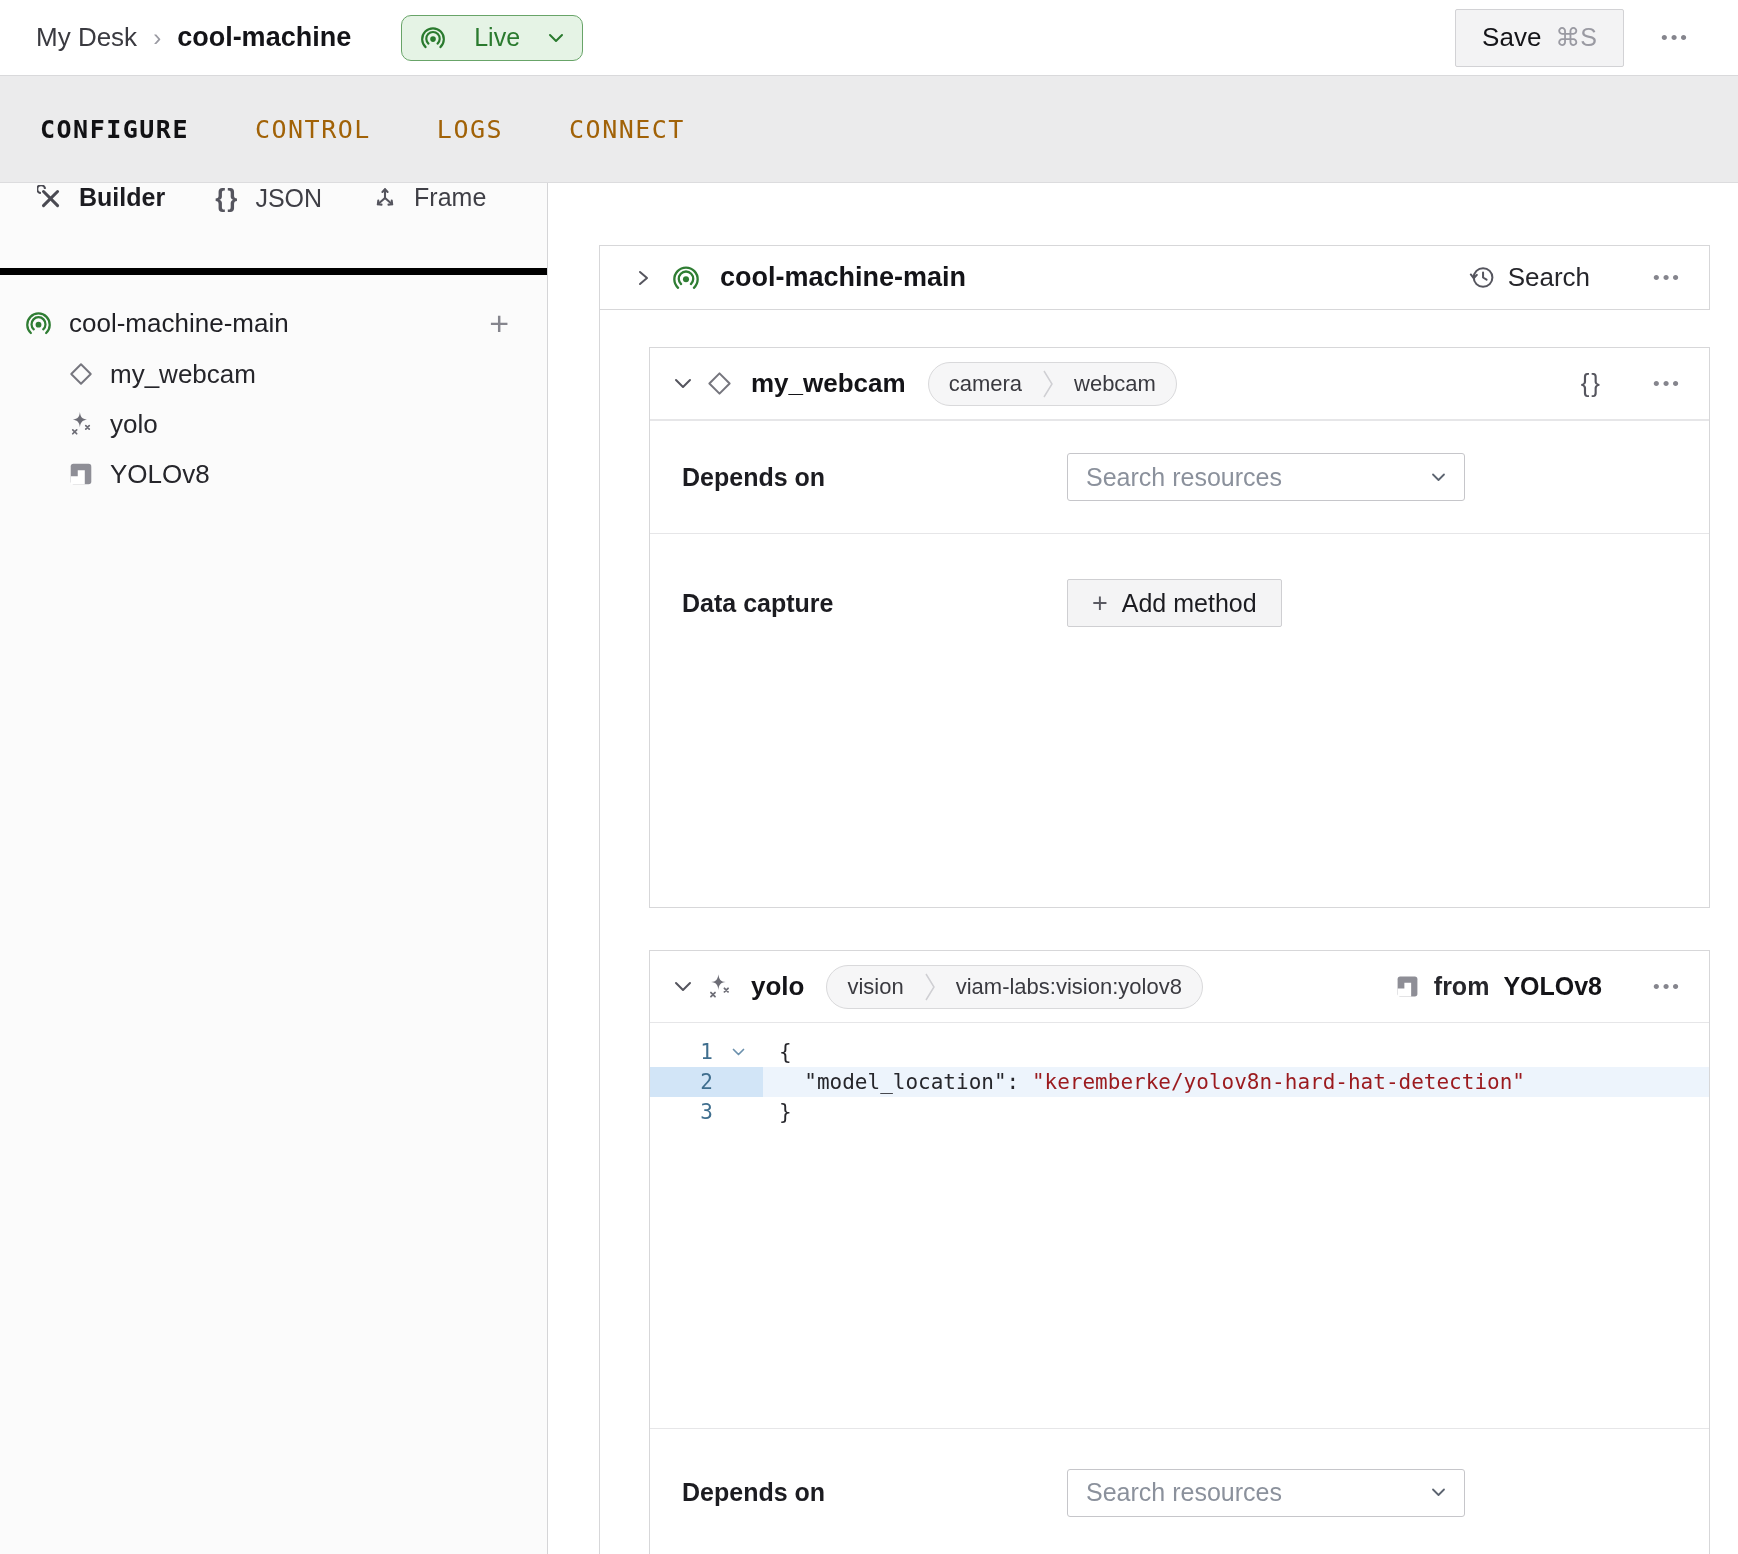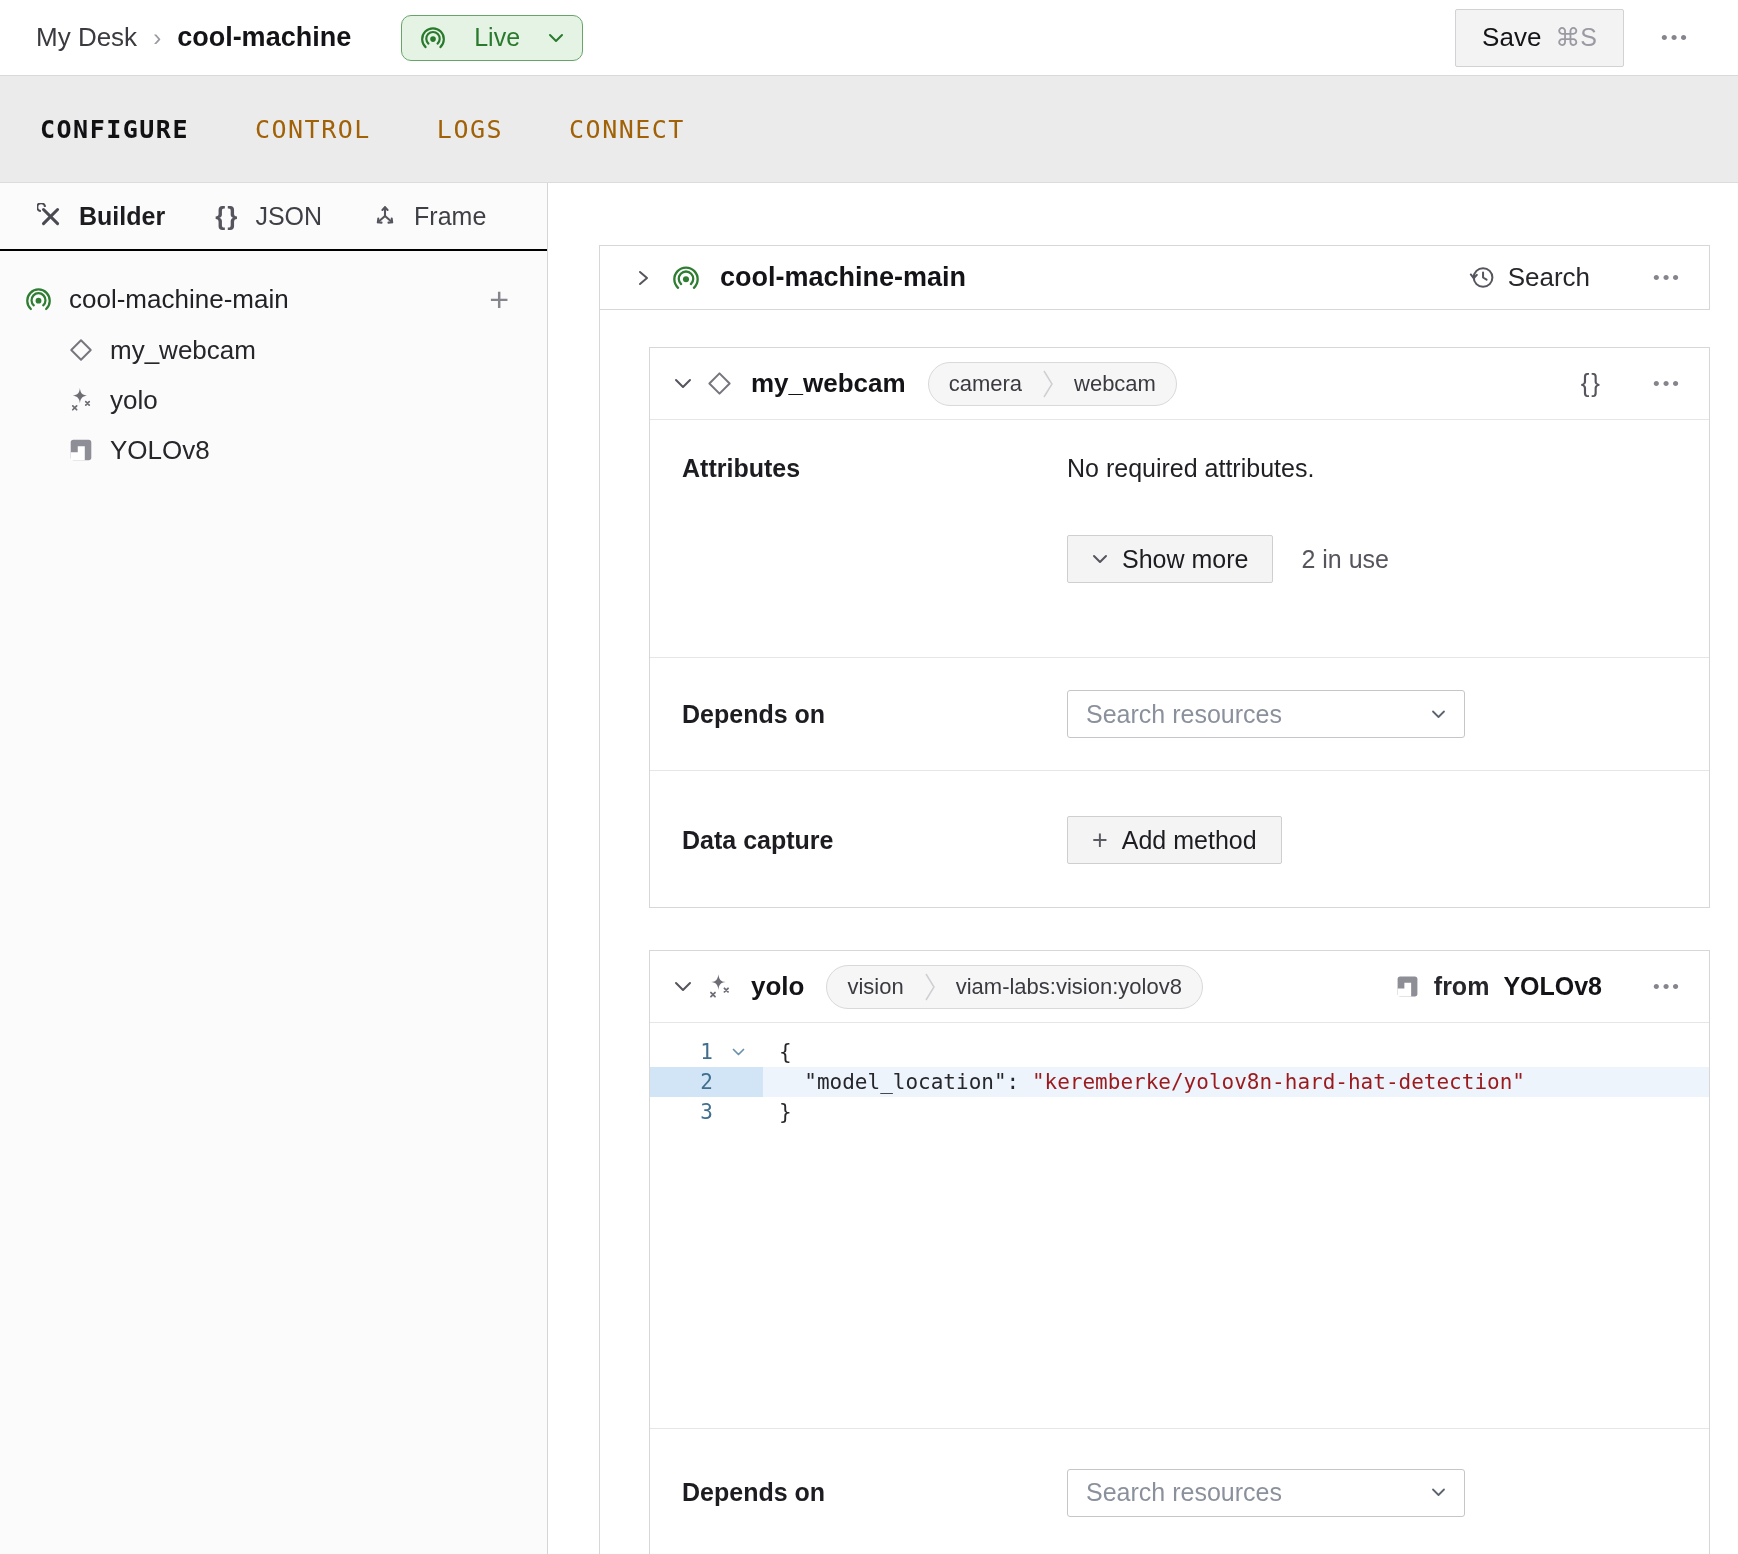--- a/index.html
+++ b/index.html
@@ -41,21 +41,21 @@
   }
   .tab { font-size:25px; letter-spacing:1.5px; color:#a16207; cursor:pointer; }
   .tab.active { font-weight:bold; color:#111114; }
 
   
   .body-row { display:flex; height:1394px; }
   .sidebar {
     width:548px; background:#fbfbfb; border-right:1px solid #d5d5d7; flex:none;
   }
   .views-row {
-    height:68px; border-bottom:2px solid #000000; display:flex; align-items:center;
+    height:92px; border-bottom:7px solid #000000; display:flex; align-items:flex-start;
     padding-left:37px; gap:50px;
   }
   .view-item { display:flex; align-items:center; gap:16px; cursor:pointer; color:#3f3f46; }
   .view-item .vi-label { font-size:25px; }
   .view-item.active .vi-label { font-weight:bold; color:#1c1c21; }
   .braces-glyph { font-size:26px; color:#55555e; font-weight:bold; letter-spacing:2px; }
   .tree { padding:22px 0 0 25px; }
   .tree-root { height:52px; display:flex; align-items:center; gap:17px; cursor:pointer; }
   .tree-root-label { font-size:26px; color:#212126; }
   .tree-plus { margin-left:auto; margin-right:38px; font-size:34px; font-weight:300; color:#85858d; cursor:pointer; line-height:1; }
@@ -302,35 +302,20 @@
             <svg width="12" height="34" viewBox="0 0 12 34">
                 <path d="M2 4 L10 17 L2 30" fill="none" stroke="#cfcfd3" stroke-width="1.5"></path>
               </svg>
             <span class="tag-seg">webcam</span>
           </span>
           <span class="spacer"></span>
           <span class="hdr-braces">{}</span>
           <span class="dots">•••</span>
         </div>
 
-        <div class="section attributes-sec">
-          <div class="sec-label">Attributes</div>
-          <div>
-            <div class="attr-empty">No required attributes.</div>
-            <div class="attr-row2">
-              <div class="ghost-btn">
-                <svg width="16" height="10" viewBox="0 0 16 10">
-                    <path d="M2 2 L8 8 L14 2" fill="none" stroke="#55555e" stroke-width="2" stroke-linecap="round" stroke-linejoin="round"></path>
-                  </svg>
-                <span class="ghost-btn-label">Show more</span>
-              </div>
-              <span class="in-use">2 in use</span>
-            </div>
-          </div>
-        </div>
 
         <div class="section depends-sec">
           <div class="sec-label">Depends on</div>
           <div class="select-box">
             <span class="select-placeholder">Search resources</span>
             <span class="select-chevron">
               <svg width="15" height="9" viewBox="0 0 15 9">
                   <path d="M2 1.5 L7.5 7 L13 1.5" fill="none" stroke="#5c6470" stroke-width="1.8" stroke-linecap="round" stroke-linejoin="round"></path>
                 </svg>
             </span>

